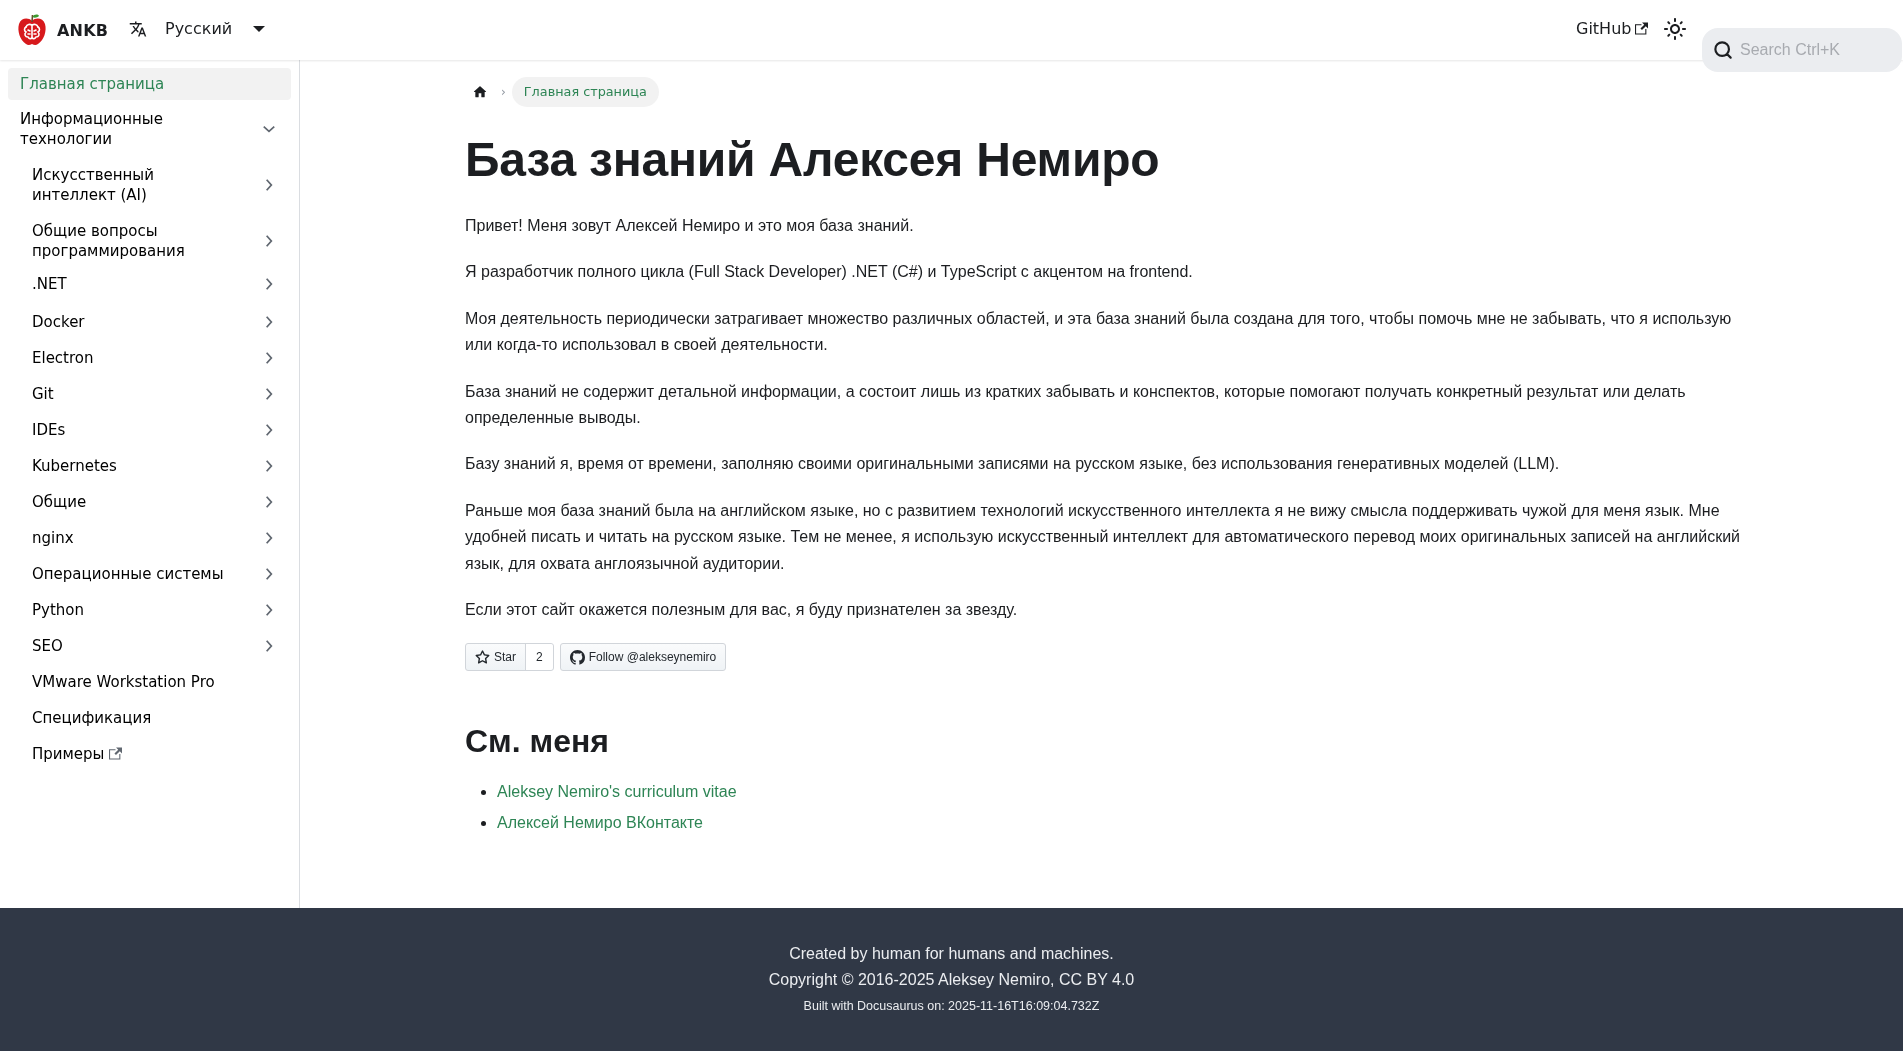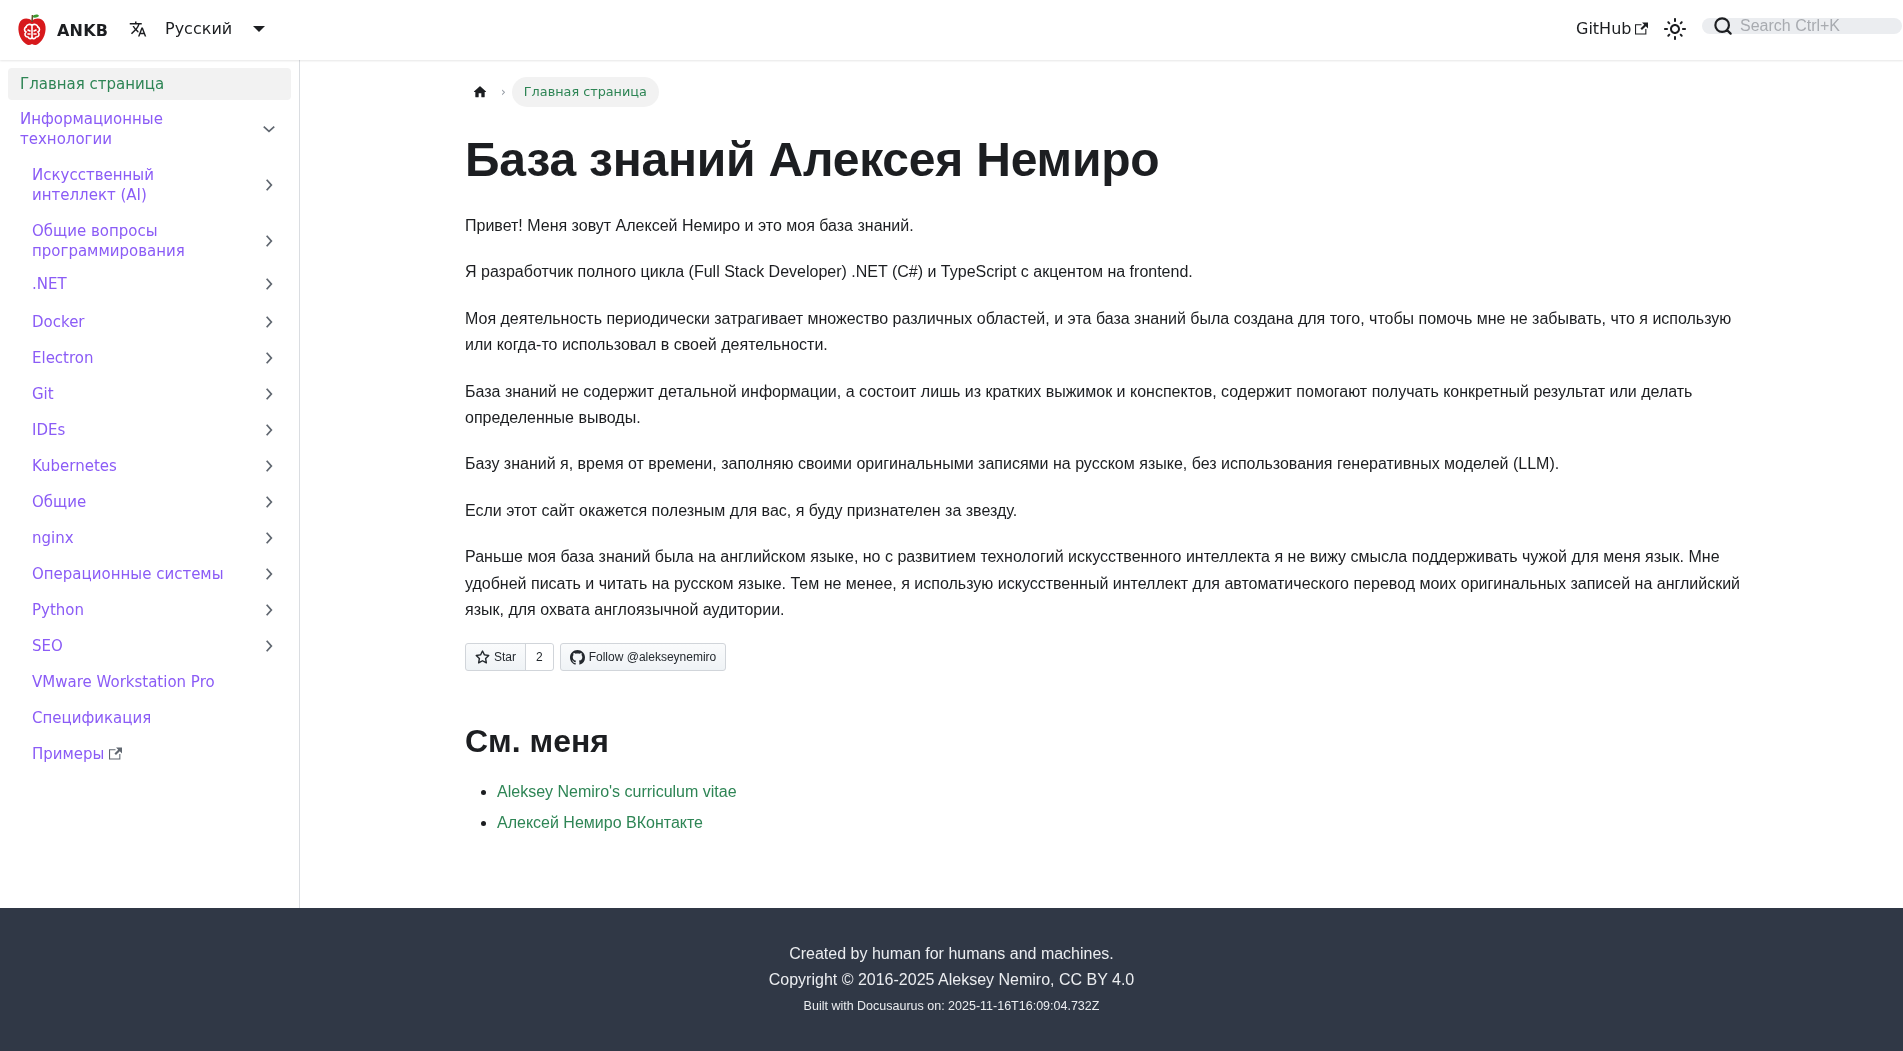--- a/index.html
+++ b/index.html
@@ -11,29 +11,29 @@
     box-shadow: 0 1px 2px rgba(0,0,0,0.1); z-index: 5; display: flex; align-items: center; }
   .brand { position: absolute; left: 15px; top: 13px; display: flex; align-items: center; gap: 8px; text-decoration: none; }
   .brand-logo { width: 34px; height: 34px; }
   .brand-title { font-size: 16px; font-weight: 700; color: #1c1e21; letter-spacing: 0.2px; }
   .lang { position: absolute; left: 129px; top: 19px; display: flex; align-items: center; gap: 18px; font-size: 16px; color: #1c1e21; cursor: pointer; }
   .lang svg { width: 18px; height: 18px; }
   .caret { width: 0; height: 0; border-left: 6px solid transparent; border-right: 6px solid transparent; border-top: 6px solid #1c1e21; margin-left: 3px; }
   .gh-link { position: absolute; left: 1576px; top: 19px; font-size: 16px; color: #1c1e21; display: flex; align-items: center; gap: 4px; white-space: nowrap; }
   .ext-icon { width: 13px; height: 13px; display: inline-block; }
   .theme-btn { position: absolute; left: 1663px; top: 17px; width: 24px; height: 24px; cursor: pointer; }
-  .search { position: absolute; left: 1702px; top: 18px; width: 200px; height: 16px; border-radius: 16px; background: #ebedf0;
+  .search { position: absolute; left: 1702px; top: 28px; width: 200px; height: 44px; border-radius: 16px; background: #ebedf0;
     display: flex; align-items: center; padding-left: 12px; }
   .search svg { width: 18px; height: 18px; flex: none; }
   .search input { border: none; background: transparent; outline: none; font-family: "Liberation Sans", sans-serif; font-size: 16px; margin-left: 8px; width: 150px; color: #1c1e21; }
   .search input::placeholder { color: #a8abb0; }
 
   
   .sidebar { position: absolute; left: 0; top: 60px; width: 300px; height: 848px; border-right: 1px solid #dadde1; padding: 8px 8px; }
-  .menu-item { position: relative; display: flex; align-items: center; justify-content: space-between; font-size: 15px; color: #8b5cf6; font-weight: 500; line-height: 20px; border-radius: 4px; cursor: pointer; }
+  .menu-item { position: relative; display: flex; align-items: center; justify-content: space-between; font-size: 15px; color: #000000; font-weight: 500; line-height: 20px; border-radius: 4px; cursor: pointer; }
   .menu-item .lbl { padding: 6px 12px; }
   .menu-item.active { background: #f2f2f2; color: #2e8555; height: 32px; margin-top: 0; }
   .menu-item.top { padding-left: 0; }
   .menu-item.sub .lbl { padding-left: 24px; }
   .menu-item .chev { width: 36px; height: 36px; display: flex; align-items: center; justify-content: center; margin-right: 4px; }
   .menu-item .chev svg { width: 14px; height: 14px; }
   .menu-item.single { height: 36px; }
   .menu-item.double { height: 56px; }
   .menu-item.double .lbl { line-height: 20px; }
   .ext-small { width: 13px; height: 13px; margin-left: 5px; vertical-align: -1px; }
@@ -260,24 +260,24 @@
       <span class="crumb-sep">›</span>
       <span class="crumb-active">Главная страница</span>
     </nav>
 
     <h1 class="title">База знаний Алексея Немиро</h1>
 
     <div class="paras">
       <p class="para">Привет! Меня зовут Алексей Немиро и это моя база знаний.</p>
       <p class="para">Я разработчик полного цикла (Full Stack Developer) .NET (C#) и TypeScript с акцентом на frontend.</p>
       <p class="para">Моя деятельность периодически затрагивает множество различных областей, и эта база знаний была создана для того, чтобы помочь мне не забывать, что я использую или когда-то использовал в своей деятельности.</p>
-      <p class="para">База знаний не содержит детальной информации, а состоит лишь из кратких выжимок и конспектов, содержит помогают получать конкретный результат или делать определенные выводы.</p>
+      <p class="para">База знаний не содержит детальной информации, а состоит лишь из кратких забывать и конспектов, которые помогают получать конкретный результат или делать определенные выводы.</p>
       <p class="para">Базу знаний я, время от времени, заполняю своими оригинальными записями на русском языке, без использования генеративных моделей (LLM).</p>
+      <p class="para">Раньше моя база знаний была на английском языке, но с развитием технологий искусственного интеллекта я не вижу смысла поддерживать чужой для меня язык. Мне удобней писать и читать на русском языке. Тем не менее, я использую искусственный интеллект для автоматического перевод моих оригинальных записей на английский язык, для охвата англоязычной аудитории.</p>
       <p class="para">Если этот сайт окажется полезным для вас, я буду признателен за звезду.</p>
-      <p class="para">Раньше моя база знаний была на английском языке, но с развитием технологий искусственного интеллекта я не вижу смысла поддерживать чужой для меня язык. Мне удобней писать и читать на русском языке. Тем не менее, я использую искусственный интеллект для автоматического перевод моих оригинальных записей на английский язык, для охвата англоязычной аудитории.</p>
     </div>
 
     <div class="gh-buttons">
       <div class="gh-btn">
         <span class="inner">
           <svg viewBox="0 0 16 16">
               <path fill="#24292e" d="M8 .25a.75.75 0 01.673.418l1.882 3.815 4.21.612a.75.75 0 01.416 1.279l-3.046 2.97.719 4.192a.75.75 0 01-1.088.791L8 12.347l-3.766 1.98a.75.75 0 01-1.088-.79l.72-4.194L.818 6.374a.75.75 0 01.416-1.28l4.21-.611L7.327.668A.75.75 0 018 .25zm0 2.445L6.615 5.5a.75.75 0 01-.564.41l-3.097.45 2.24 2.184a.75.75 0 01.216.664l-.528 3.084 2.769-1.456a.75.75 0 01.698 0l2.77 1.456-.53-3.084a.75.75 0 01.216-.664l2.24-2.183-3.096-.45a.75.75 0 01-.564-.41L8 2.694z"></path>
             </svg>
           <span>Star</span>
         </span>

